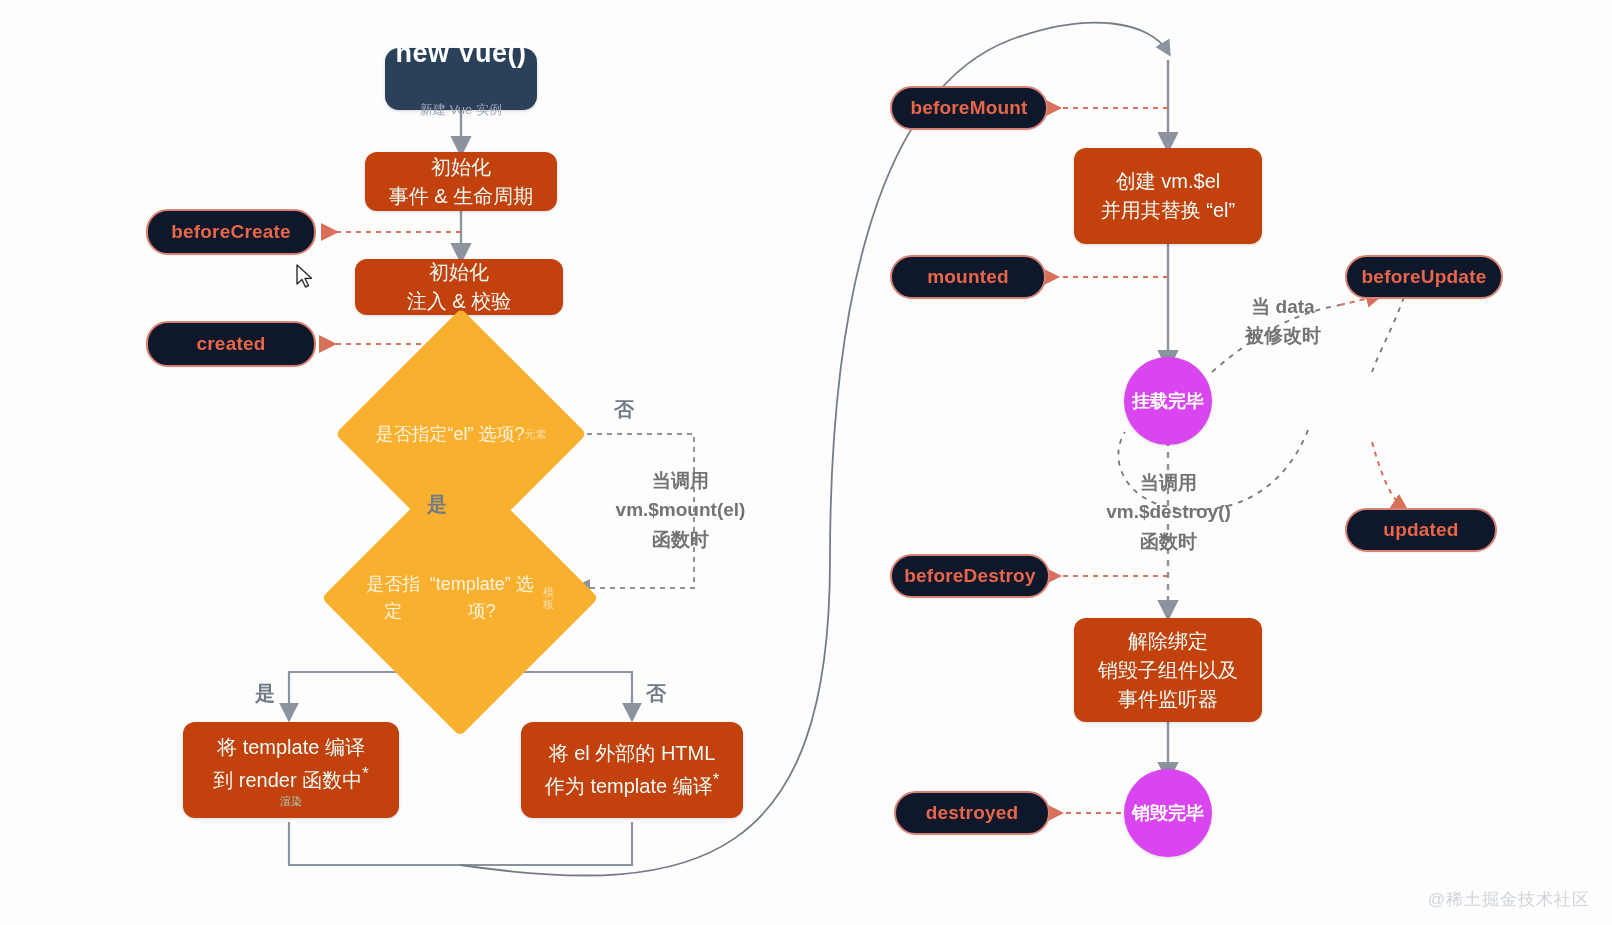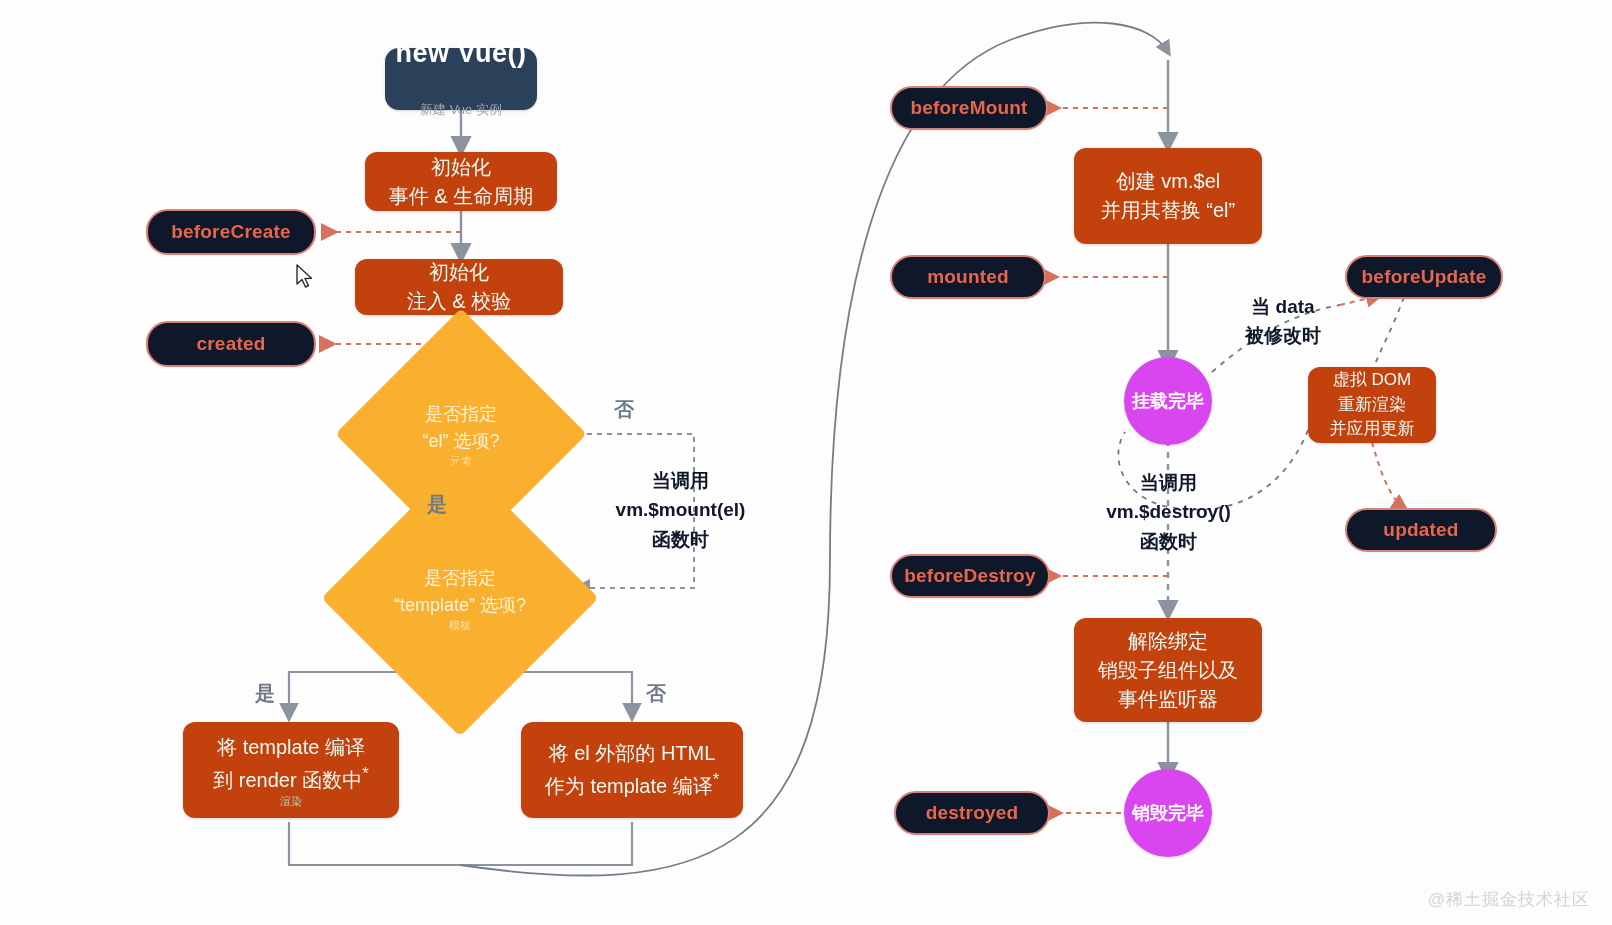--- a/index.html
+++ b/index.html
@@ -31,42 +31,42 @@
   .teal .sub{font-size:11px;color:#9fd6c9;line-height:1;margin-top:1px;}
 
   
   .diamond{position:absolute;}
   .diamond .shape{
     position:absolute;left:0;top:0;width:100%;height:100%;
     background:#f9b02e;transform:rotate(45deg);border-radius:6px;
   }
   .diamond .txt{
     position:absolute;left:0;top:0;width:100%;height:100%;
-    display:flex;flex-direction:column;align-items:center;justify-content:center;
+    display:flex;flex-direction:row;align-items:center;justify-content:center;
     color:#fdf3df;font-size:18px;line-height:1.5;text-align:center;
   }
   .diamond .sub{font-size:11px;color:#f5dfae;line-height:1.1;margin-top:0px;}
 
   
   .hook{
     background:#0f172a;border:2px solid #d98174;border-radius:22px;
     color:#e8664a;font-size:19px;font-weight:bold;letter-spacing:.2px;
     box-shadow:0 1px 2px rgba(0,0,0,.06);
   }
 
   
   .circle{
     background:#d946ef;color:#ffffff;border-radius:50%;
     font-size:18px;font-weight:bold;
     box-shadow:0 1px 3px rgba(0,0,0,.15);
   }
 
   
   .note{
-    position:absolute;color:#0f172a;font-size:19px;line-height:1.55;
+    position:absolute;color:#737373;font-size:19px;line-height:1.55;
     text-align:center;font-weight:600;
   }
   .yn{
     position:absolute;color:#6f7a86;font-size:20px;font-weight:600;
   }
 
   .watermark{
     position:absolute;right:22px;bottom:14px;color:#cfd4da;
     font-size:17px;letter-spacing:1px;
   }
@@ -196,25 +196,20 @@
 
   <div class="node teal" style="left:1074px;top:148px;width:188px;height:96px;">
     <div class="line">创建 vm.$el</div>
     <div class="line">并用其替换 “el”</div>
   </div>
 
   <div class="node circle" style="left:1124px;top:357px;width:88px;height:88px;">
     <span>挂载完毕</span>
   </div>
 
-  <div class="node teal" style="left:1308px;top:367px;width:128px;height:76px;">
-    <div class="line" style="font-size:17px;">虚拟 DOM</div>
-    <div class="line" style="font-size:17px;">重新渲染</div>
-    <div class="line" style="font-size:17px;">并应用更新</div>
-  </div>
 
   <div class="node teal" style="left:1074px;top:618px;width:188px;height:104px;">
     <div class="line">解除绑定</div>
     <div class="line">销毁子组件以及</div>
     <div class="line">事件监听器</div>
   </div>
 
   <div class="node circle" style="left:1124px;top:769px;width:88px;height:88px;">
     <span>销毁完毕</span>
   </div>

